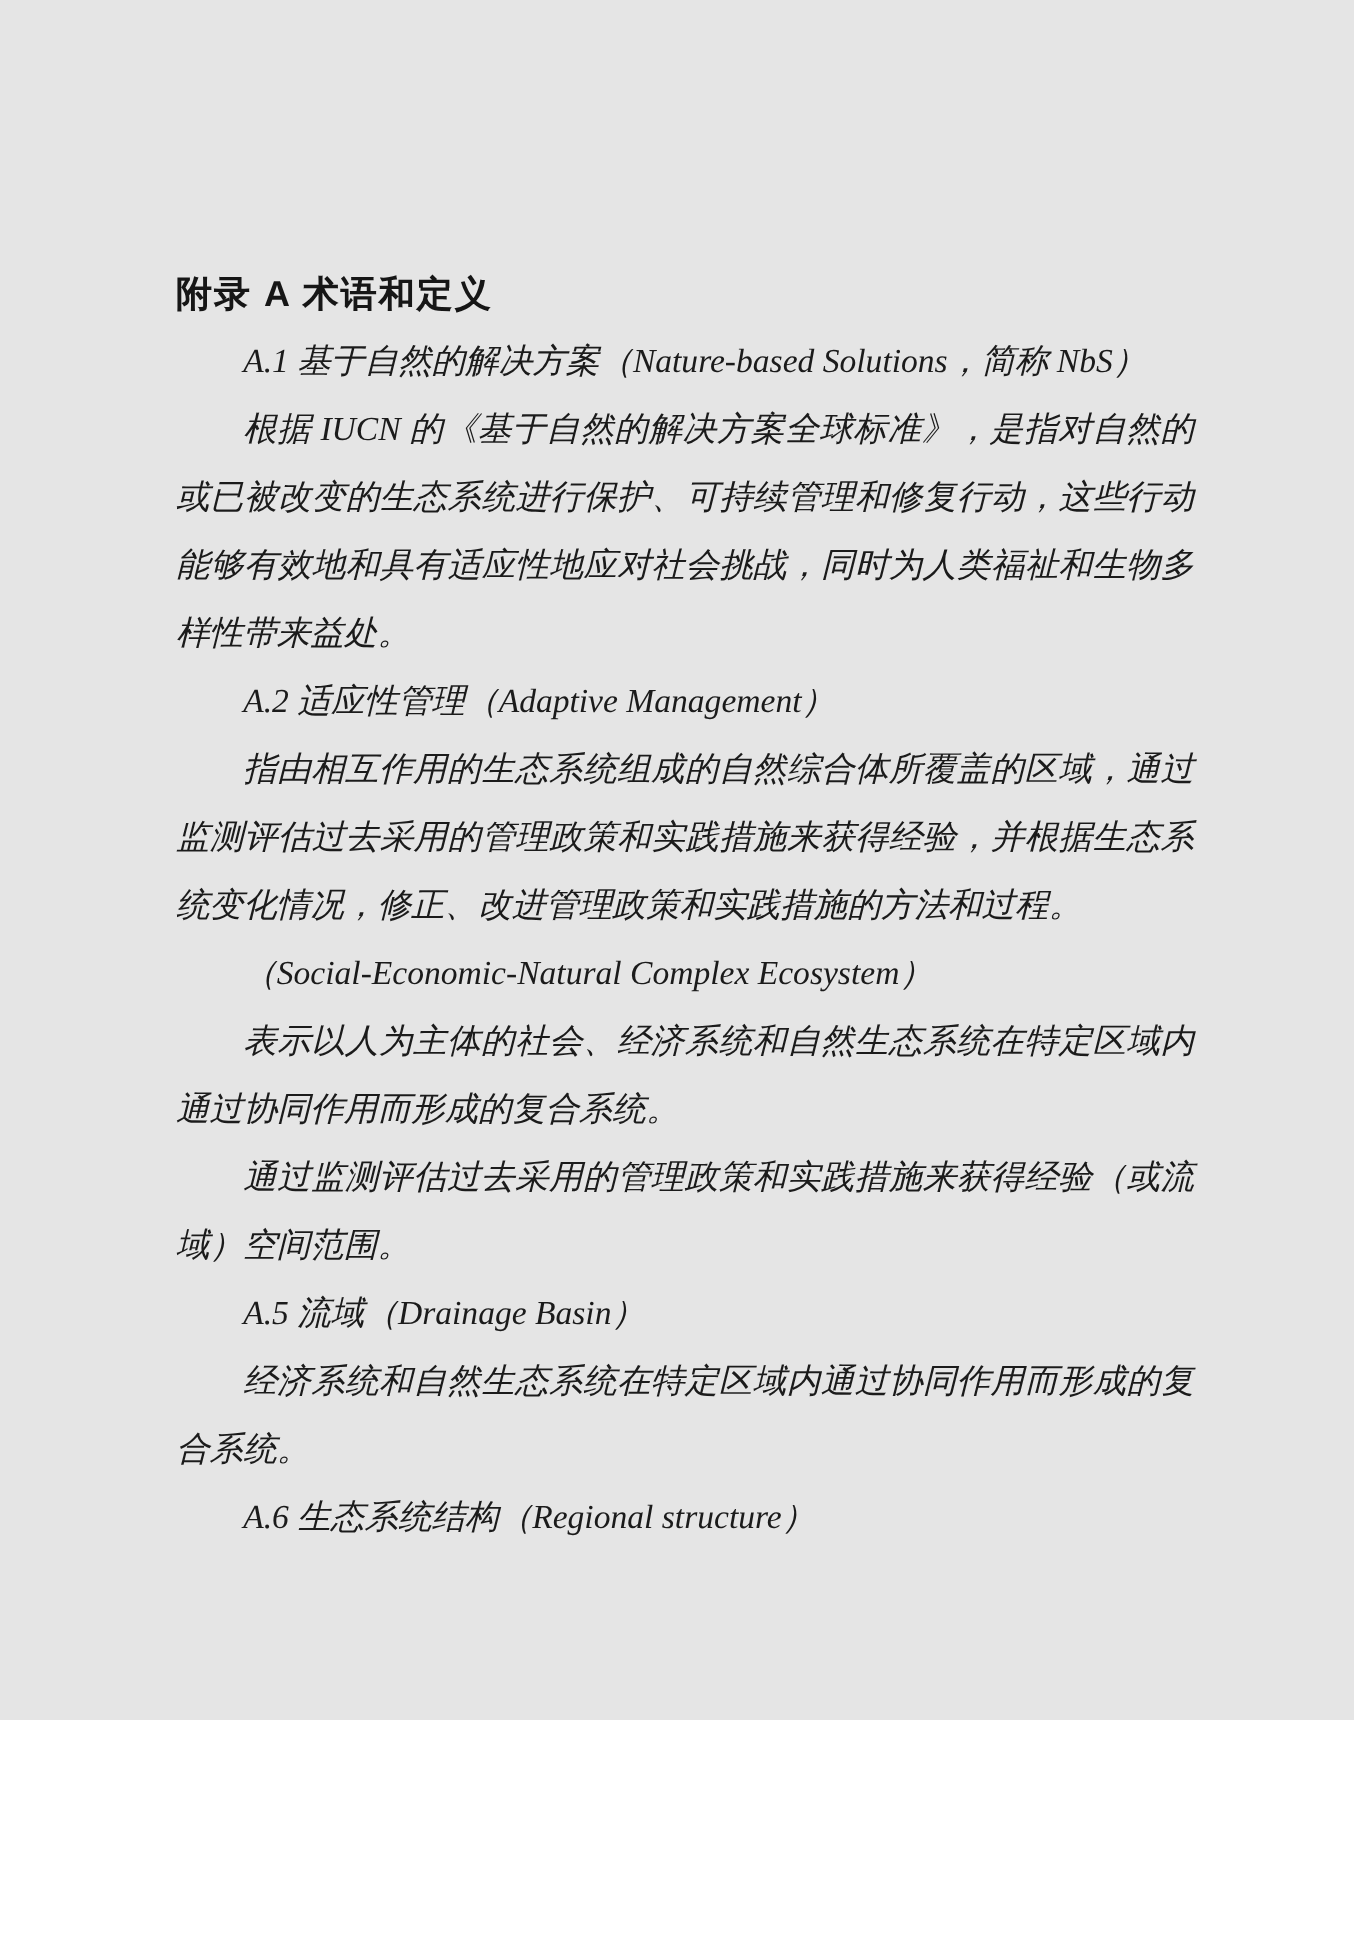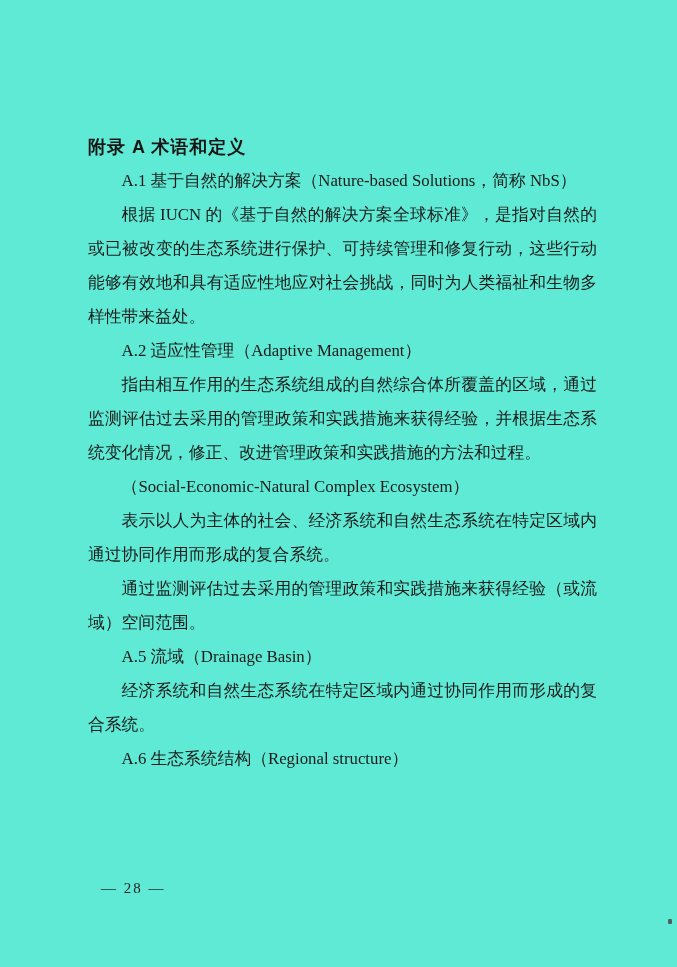--- a/index.html
+++ b/index.html
@@ -3,22 +3,22 @@
 <meta charset="utf-8">
 <style>
   html, body {
     margin: 0;
     padding: 0;
     background: #ffffff;
   }
   .page {
     position: relative;
     width: 677px;
-    height: 967px;
-    background: #5eead4;
+    height: 860px;
+    background: #e5e5e5;
     box-sizing: border-box;
     padding: 130px 80px 0 88px;
     overflow: hidden;
     font-family: "Liberation Serif", "DejaVu Serif", serif;
     color: #1b1b1b;
   }
   .appendix-heading {
     margin: 0;
     font-family: "Liberation Sans", "DejaVu Sans", sans-serif;
     font-weight: bold;
@@ -27,20 +27,21 @@
     letter-spacing: 1px;
     color: #161616;
   }
   .para {
     margin: 0;
     font-size: 16.8px;
     line-height: 34px;
     text-indent: 2em;
     text-align: justify;
     word-break: break-all;
+    font-style: italic;
   }
   .page-footer {
     position: absolute;
     left: 101px;
     top: 877px;
     font-size: 15px;
     line-height: 22px;
     letter-spacing: 2px;
     color: #242424;
   }

